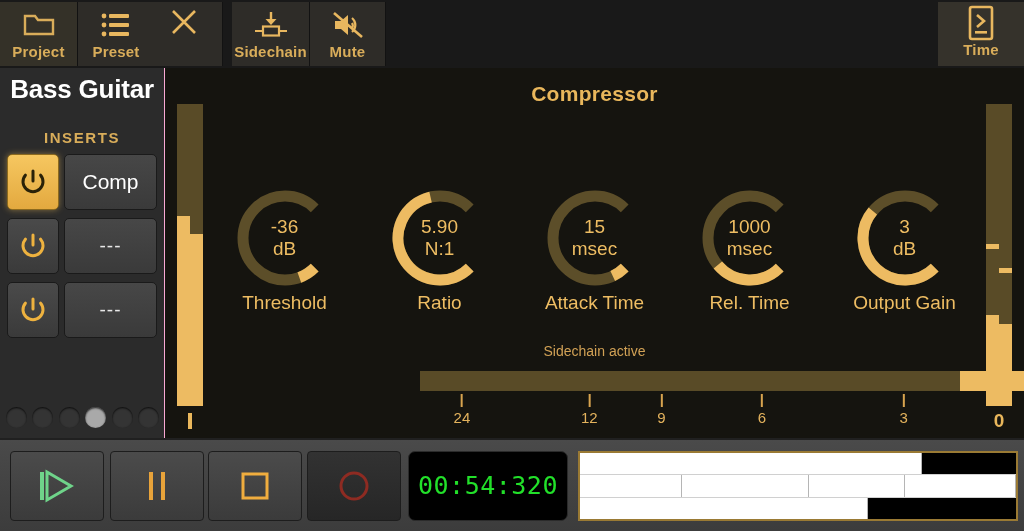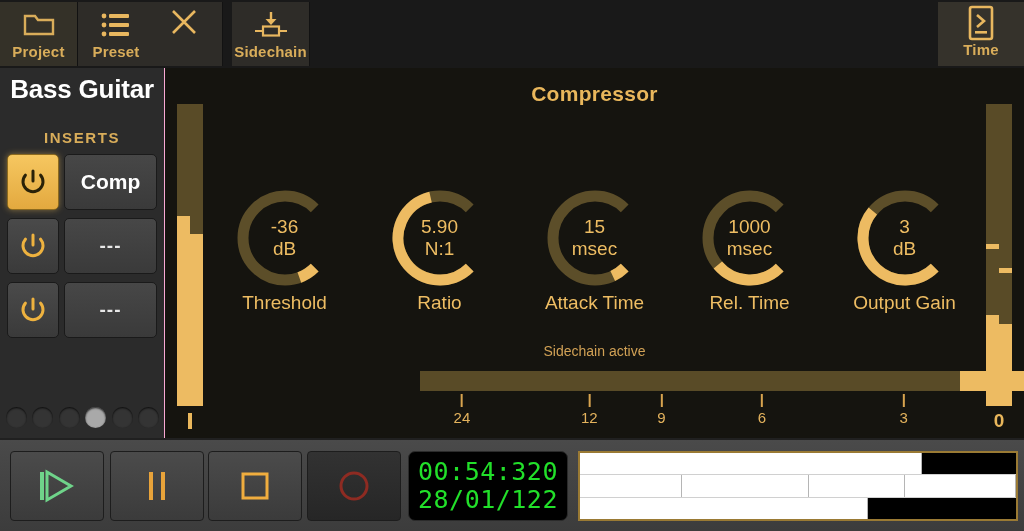--- a/index.html
+++ b/index.html
@@ -48,21 +48,21 @@
     width:52px;height:56px;border-radius:5px;border:1px solid #1a1a1a;
     display:flex;align-items:center;justify-content:center;box-sizing:border-box;
     background:linear-gradient(#4a4a4a,#3a3a3a);
   }
   .pwr.on{background:linear-gradient(#f6c760,#e3a93f);border:1px solid #8c6a1e;
           box-shadow:0 0 6px rgba(245,196,92,.45);}
   .slotname{
     flex:1;height:56px;border-radius:5px;border:1px solid #1a1a1a;
     background:linear-gradient(#474747,#3a3a3a);
     display:flex;align-items:center;justify-content:center;
-    color:#ffffff;font-size:21px;font-weight:bold;box-sizing:border-box;
+    color:#ffffff;font-size:21px;font-weight:normal;box-sizing:border-box;
   }
   .slotname.empty{color:#e8e8e8;font-size:19px;letter-spacing:1px;}
   .dots{position:absolute;left:0;bottom:6px;width:165px;height:30px;
         display:flex;align-items:center;justify-content:space-evenly;}
   .dot{width:21px;height:21px;border-radius:50%;background:#343434;
        box-shadow:inset 0 1px 2px rgba(0,0,0,.8);}
   .dot.active{background:#a9a9a9;}
 
   
   .panel{position:absolute;left:165px;top:68px;width:859px;height:370px;background:#15140f;}
@@ -184,20 +184,31 @@
         <svg width="34" height="28" viewBox="0 0 34 28">
           <path d="M17 1 V9" stroke="#e8b75f" stroke-width="2.4"></path>
           <path d="M11.5 8 L17 14 L22.5 8 Z" fill="#e8b75f"></path>
           <path d="M1 20 H9 M25 20 H33" stroke="#e8b75f" stroke-width="2.2"></path>
           <rect x="9" y="15.5" width="16" height="9" fill="none" stroke="#e8b75f" stroke-width="2.2"></rect>
         </svg>
       </span>
       <span class="tb-label">Sidechain</span>
     </div>
 
+    <div class="tb-btn" style="left:310px;width:76px;">
+      <span class="tb-icon">
+        <svg width="32" height="28" viewBox="0 0 32 28">
+          <path d="M3 10 H9 L16 4 V24 L9 18 H3 Z" fill="#e8b75f"></path>
+          <path d="M20 7 a9 9 0 0 1 0 14" fill="none" stroke="#e8b75f" stroke-width="2.2"></path>
+          <path d="M20 12 a4.5 4.5 0 0 1 0 5" fill="none" stroke="#e8b75f" stroke-width="2.2"></path>
+          <path d="M2 2 L30 26" stroke="#e8b75f" stroke-width="2.6"></path>
+        </svg>
+      </span>
+      <span class="tb-label">Mute</span>
+    </div>
 
     <div class="tb-next">
       <span class="tb-icon">
         <svg width="30" height="36" viewBox="0 0 30 36">
           <rect x="4" y="2" width="22" height="32" rx="2" fill="none" stroke="#e8b75f" stroke-width="2.6"></rect>
           <path d="M11 10 L18 16 L11 22" fill="none" stroke="#e8b75f" stroke-width="2.6"></path>
           <rect x="9" y="26" width="12" height="2.6" fill="#e8b75f"></rect>
         </svg>
       </span>
       <span class="tb-label">Time</span>
@@ -401,21 +412,20 @@
     </div>
 
     <div class="tp-btn rec" style="left:307px;">
       <svg width="44" height="44" viewBox="0 0 44 44">
         <circle cx="22" cy="22" r="13" fill="none" stroke="#8e2b22" stroke-width="3"></circle>
       </svg>
     </div>
 
     <div class="lcd">
       <div>00:54:320</div>
-      <div>28/01/122</div>
     </div>
 
     <div class="timeline">
       <div class="tl-row r1" id="tl-row1">
           <div class="tl-cell" style="width: 78.5%;"></div>
           <div class="tl-cell dark" style="width: 21.5%;"></div>
         </div>
       <div class="tl-row r2" id="tl-row2">
           <div class="tl-cell" style="width: 23.5%;"></div>
           <div class="tl-cell" style="width: 29%;"></div>

